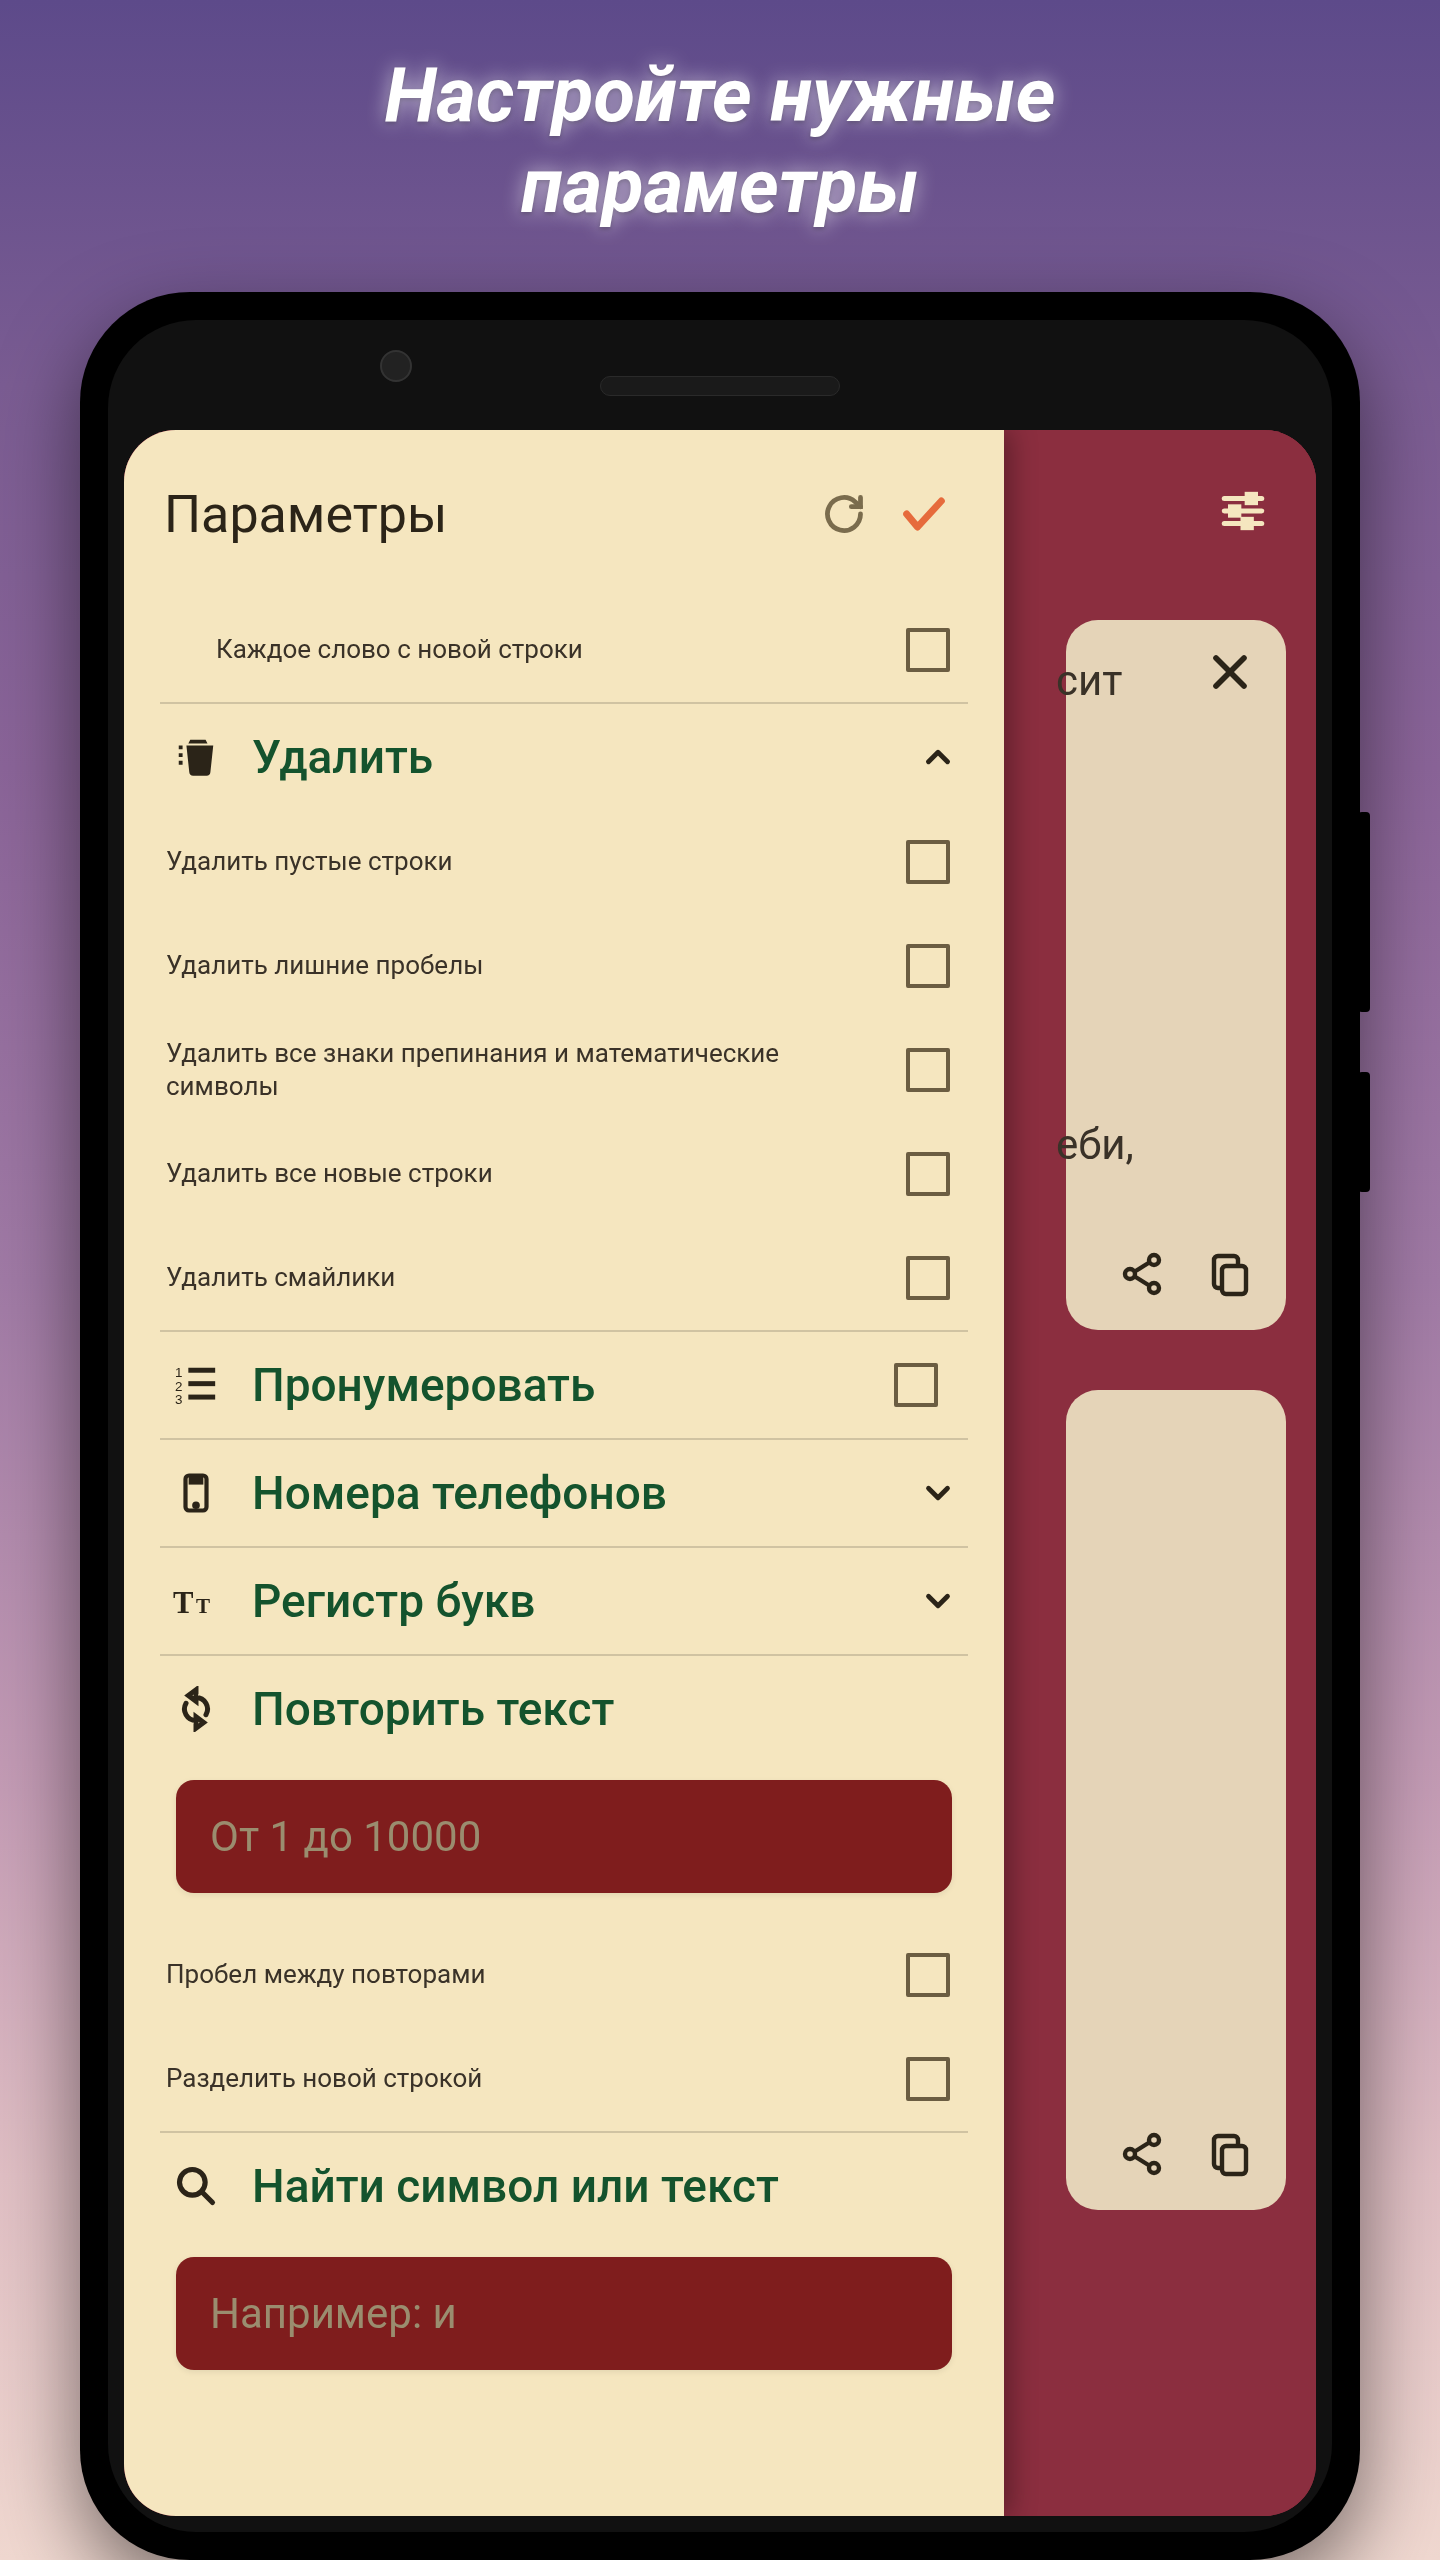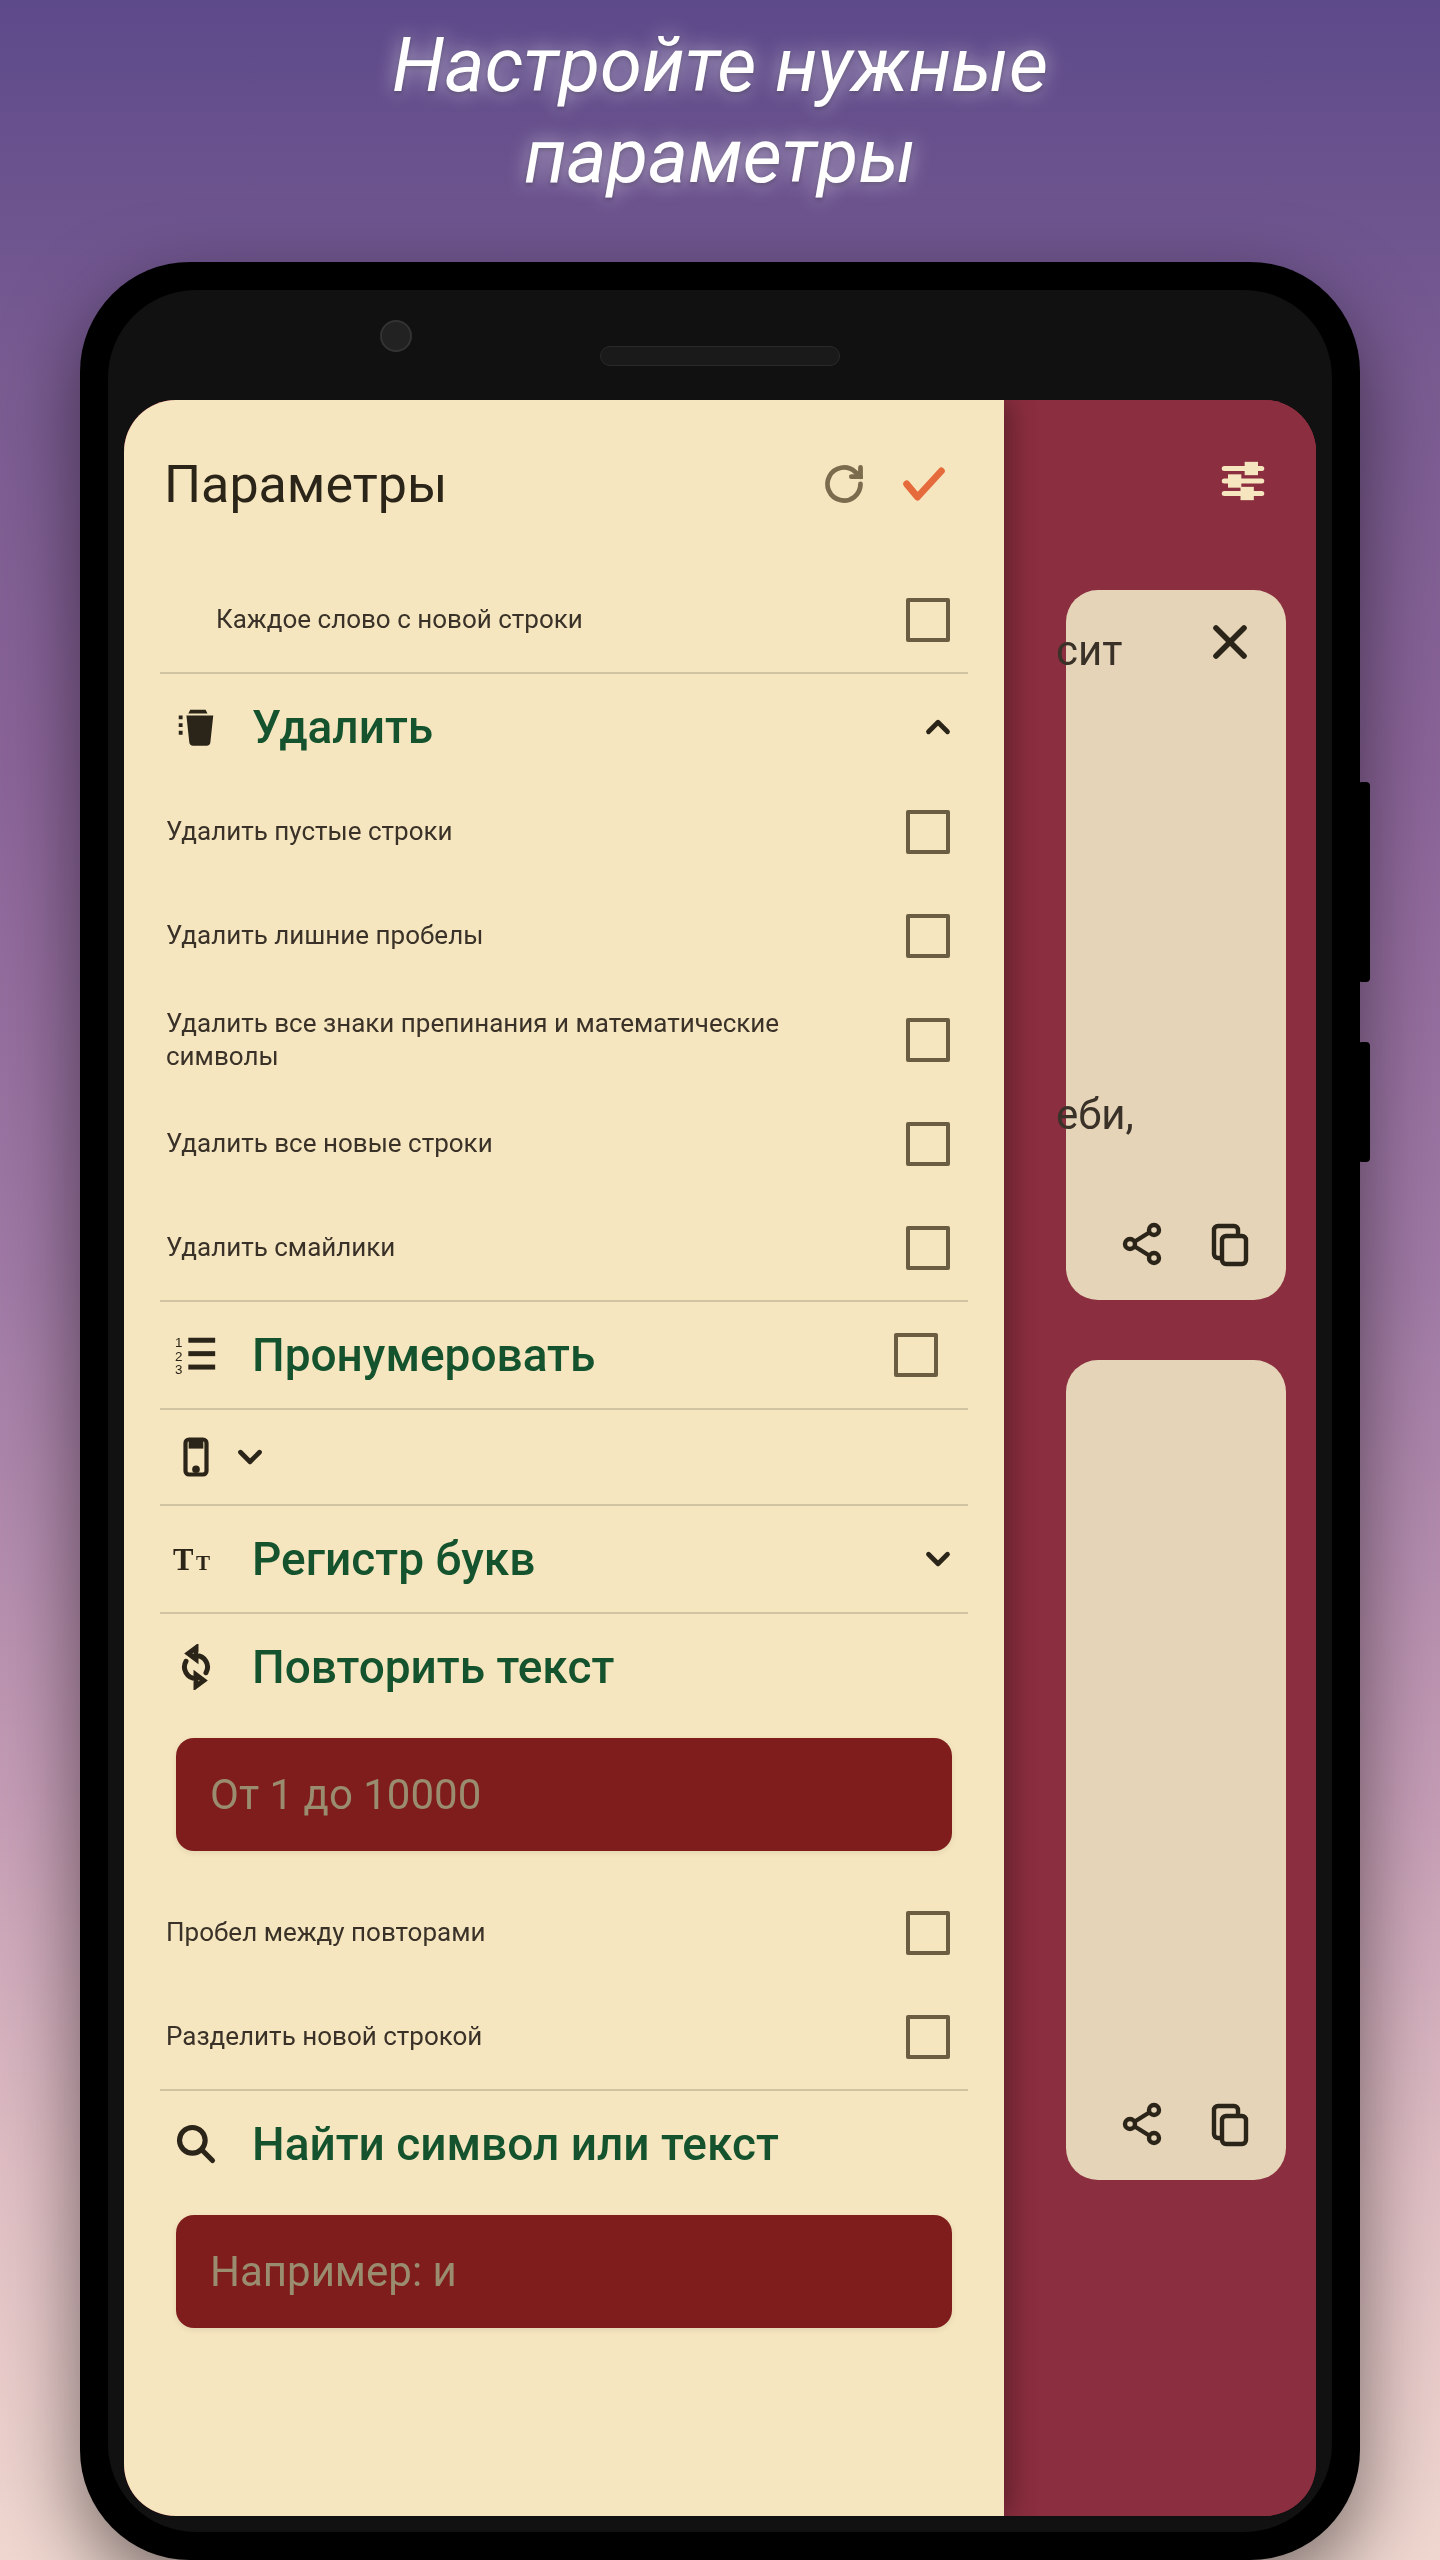--- a/index.html
+++ b/index.html
@@ -5,25 +5,25 @@
 * { margin: 0; padding: 0; box-sizing: border-box; }
 html, body { width: 1440px; height: 2560px; overflow: hidden; font-family: -apple-system, BlinkMacSystemFont, 'Segoe UI', Roboto, sans-serif; }
 
 .bg {
   width: 1440px; height: 2560px;
   background: linear-gradient(180deg, #5d4a8a 0%, #7a5c92 15%, #8a6498 30%, #a07aa5 50%, #c49cb5 70%, #e0bfc4 85%, #f0d8d0 100%);
   display: flex; flex-direction: column; align-items: center;
 }
 
 .promo-text {
-  margin-top: 20px;
+  margin-top: 50px;
   color: #fff;
   font-size: 76px;
   font-style: italic;
-  font-weight: 400;
+  font-weight: 700;
   text-align: center;
   text-shadow: 0 0 20px rgba(255,255,255,0.6), 0 2px 4px rgba(0,0,0,0.3);
   line-height: 1.2;
 }
 
 .phone-frame {
   margin-top: 60px;
   width: 1280px;
   height: 2340px;
   background: #000;
@@ -287,20 +287,21 @@
             </div>
 
             <div class="section-head">
               <div class="section-icon">
                 <svg width="42" height="42" viewBox="0 0 24 24" fill="none" stroke="#2b2418" stroke-width="2.4">
                     <rect x="6" y="2" width="12" height="20" rx="2"></rect>
                     <rect x="9" y="4" width="6" height="2" fill="#2b2418"></rect>
                     <circle cx="12" cy="19" r="1" fill="#2b2418"></circle>
                   </svg>
               </div>
+              <div class="section-title">Номера телефонов</div>
               <div class="section-arrow">
                 <svg width="38" height="38" viewBox="0 0 24 24" fill="none" stroke="#2b2418" stroke-width="3" stroke-linecap="round" stroke-linejoin="round">
                     <polyline points="6 9 12 15 18 9"></polyline>
                   </svg>
               </div>
             </div>
 
             <div class="section-head">
               <div class="section-icon">
                 <svg width="46" height="46" viewBox="0 0 24 24" fill="#2b2418">

